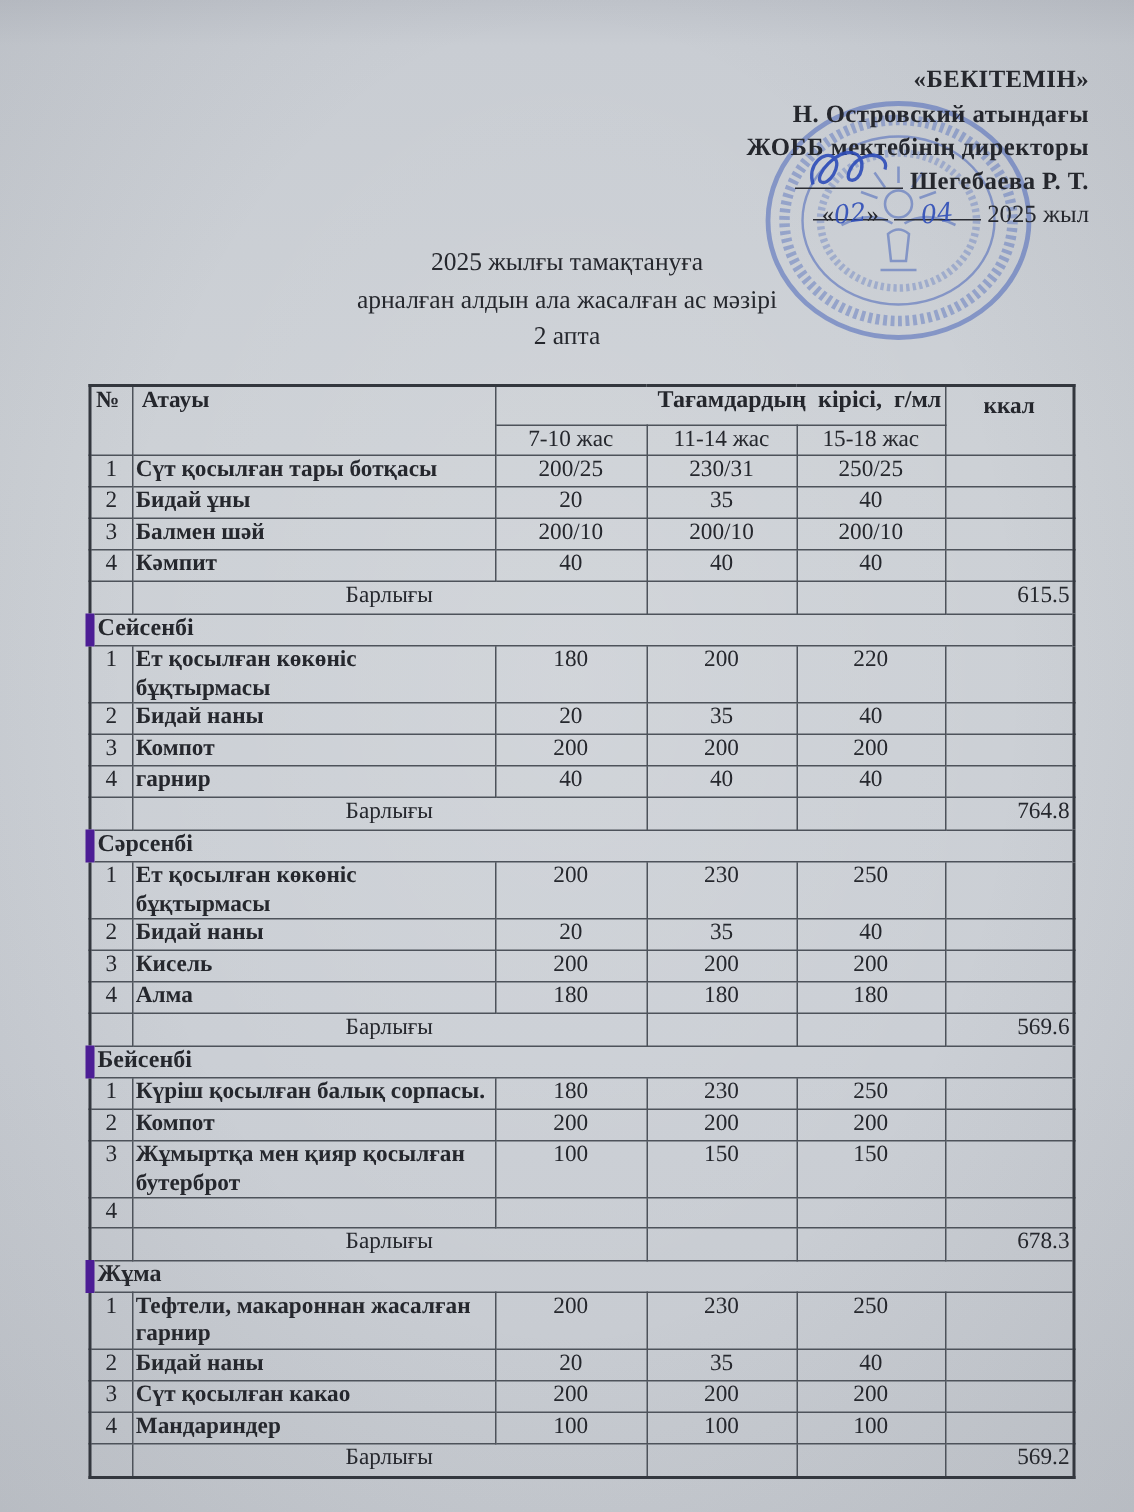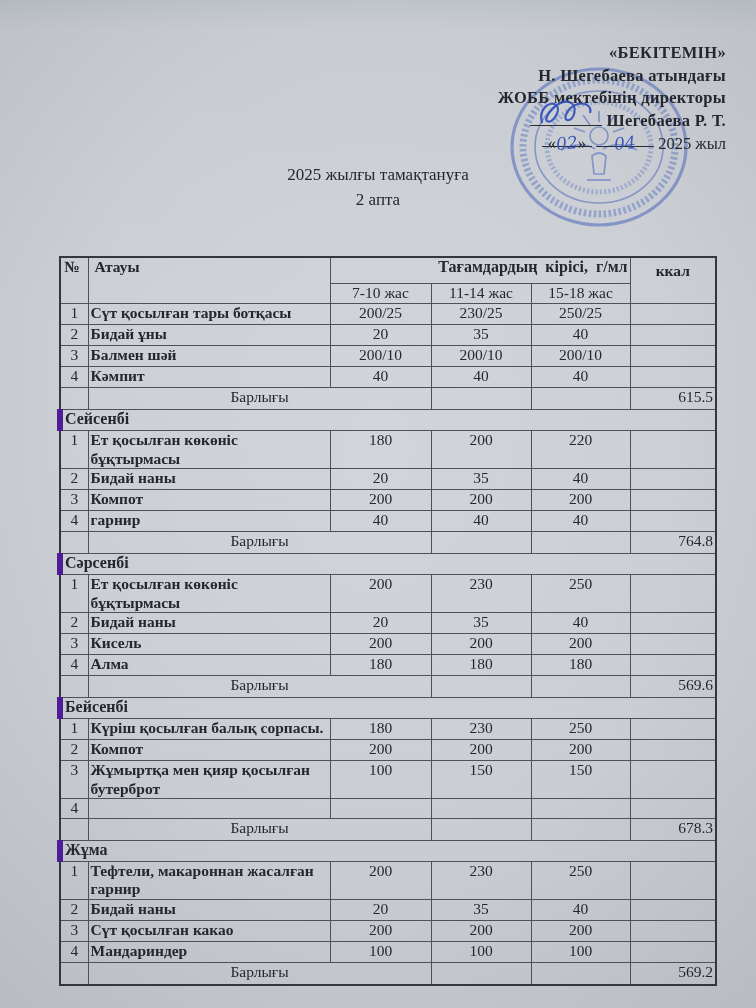--- a/index.html
+++ b/index.html
@@ -86,37 +86,38 @@
       <path d="M96 60 L96 49 M87 63 L80 53 M105 63 L112 53 M82 70 L71 66 M110 70 L121 66"></path>
       <path d="M58 88 Q78 78 92 87 M134 88 Q114 78 100 87"></path>
       <path d="M89 94 Q96 88 103 94 L101 112 L91 112 Z"></path>
       <path d="M84 118 L108 118"></path>
     </g>
   </g>
 </svg>
 
 <div class="approval">
   <div class="b">«БЕКІТЕМІН»</div>
-  <div class="b">Н. Шегебаева атындағы</div>
+  <div class="b">Н. Островский атындағы</div>
   <div class="b">ЖОББ мектебінің директоры</div>
   <div>
     <span class="uline u72"><svg class="sig-scribble" width="72" height="36" viewBox="0 0 72 36">
           <path d="M10 28 C6 14 18 5 24 10 C30 15 20 30 15 26 C11 22 26 4 37 7 C47 10 42 27 35 25 C31 24 35 12 46 9 C54 7 60 12 58 18" fill="none" stroke="#2e4db8" stroke-width="2.2" opacity="0.9"></path>
         </svg></span>
     <span class="b">Шегебаева Р. Т.</span>
   </div>
   <div>
     <span class="uline u52"><span class="quote">«</span><span class="hand">02</span><span class="quote">»</span></span>
     <span class="uline u60"><span class="hand">04</span></span>
     <span>2025 жыл</span>
   </div>
 </div>
 
 <div class="doc-title">
   <div>2025 жылғы тамақтануға</div>
+  <div>арналған алдын ала жасалған ас мәзірі</div>
   <div>2 апта</div>
 </div>
 
 <table class="menu">
   <colgroup>
     <col style="width:28px">
       <col style="width:242px">
       <col style="width:101px">
     <col style="width:100px">
       <col style="width:99px">
@@ -133,21 +134,21 @@
       <td>7-10 жас</td>
       <td>11-14 жас</td>
       <td>15-18 жас</td>
     </tr>
   </thead>
   <tbody id="menu-body">
       <tr>
         <td class="cell-no">1</td>
         <td class="cell-name">Сүт қосылған тары ботқасы</td>
         <td class="cell-val">200/25</td>
-        <td class="cell-val">230/25</td>
+        <td class="cell-val">230/31</td>
         <td class="cell-val">250/25</td>
         <td class="cell-kcal"></td>
       </tr>
       <tr>
         <td class="cell-no">2</td>
         <td class="cell-name">Бидай ұны</td>
         <td class="cell-val">20</td>
         <td class="cell-val">35</td>
         <td class="cell-val">40</td>
         <td class="cell-kcal"></td>

